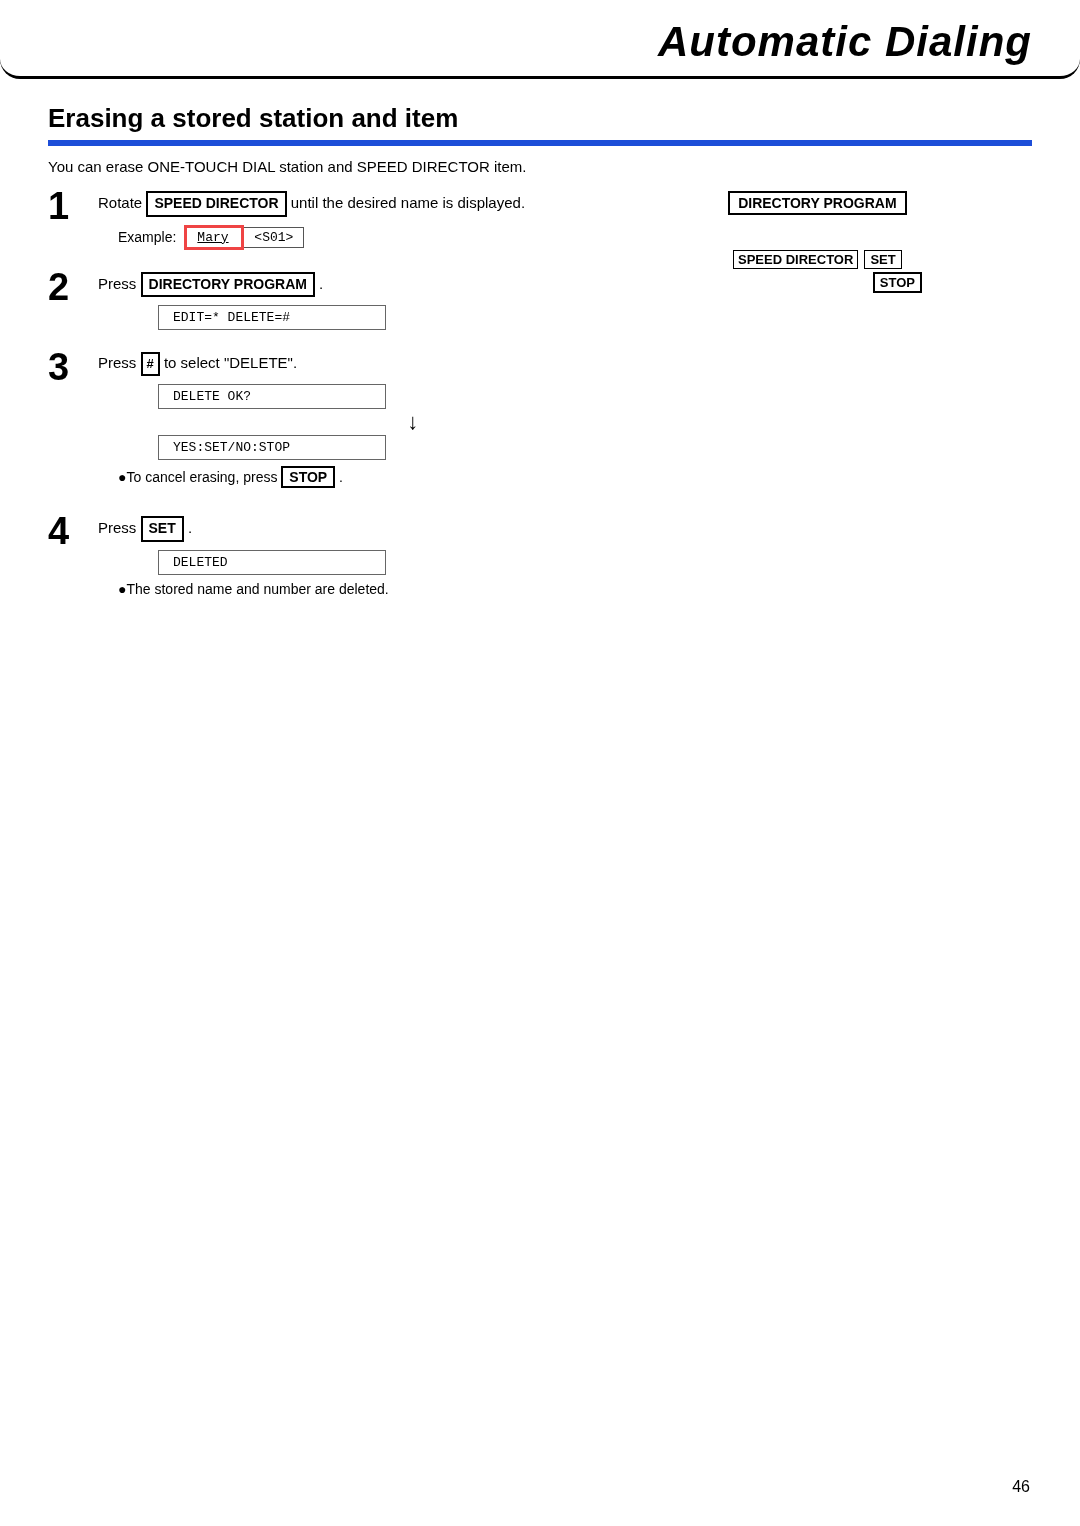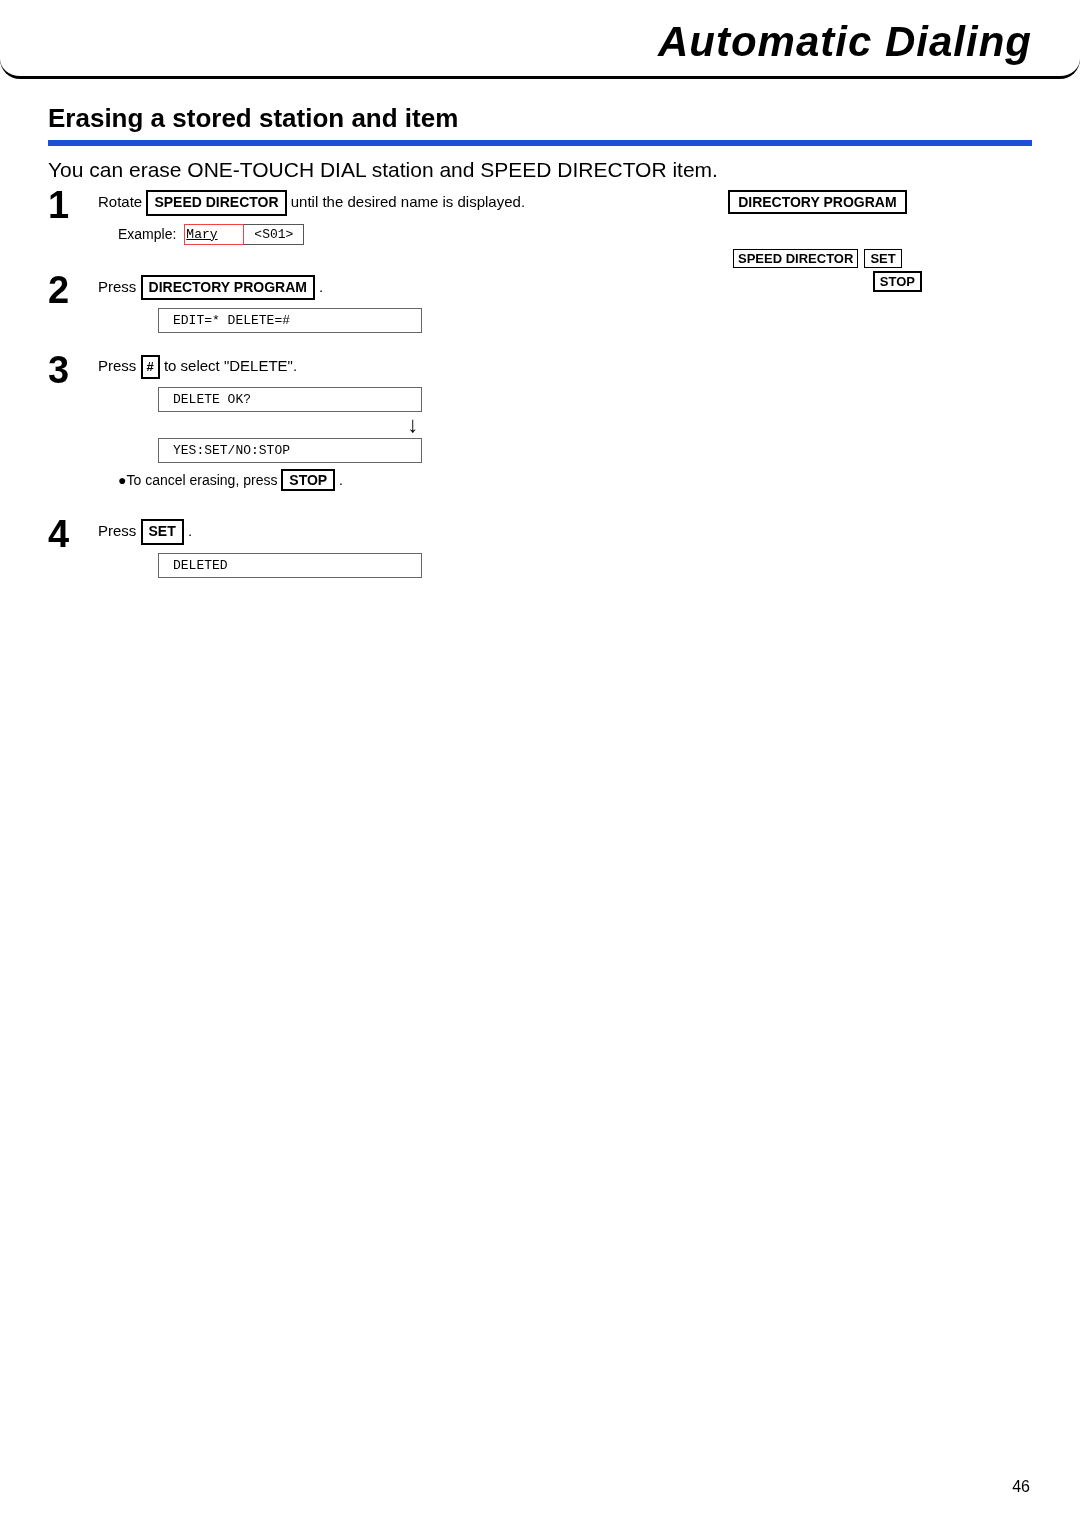--- a/index.html
+++ b/index.html
@@ -35,22 +35,22 @@
     
     .section-title {
       font-size: 26px;
       font-weight: bold;
       border-bottom: 6px solid #1d4ed8;
       padding-bottom: 6px;
       margin-bottom: 12px;
     }
 
     .intro-text {
-      font-size: 21px;
-      margin-bottom: 8px;
+      font-size: 15px;
+      margin-bottom: 16px;
     }
 
     
     .two-col {
       display: flex;
       gap: 30px;
       align-items: flex-start;
     }
 
     .left-col {
@@ -110,38 +110,37 @@
     }
 
     .display-box-wide {
       display: block;
       border: 1px solid #666;
       padding: 4px 14px;
       font-family: 'Courier New', monospace;
       font-size: 13px;
       background: #fff;
       margin-left: 60px;
-      width: 264px;
+      width: 228px;
     }
 
     .example-row {
       display: flex;
       align-items: center;
-      margin-bottom: 8px;
       margin-left: 20px;
     }
 
     .example-label {
       font-size: 14px;
       margin-right: 8px;
     }
 
     .example-display {
-      border: 1px solid #ef4444;
-      padding: 2px 1px;
+      border: 3px solid #ef4444;
+      padding: 2px 10px;
       font-family: 'Courier New', monospace;
       font-size: 13px;
       min-width: 60px;
       text-decoration: underline;
     }
 
     .example-display2 {
       border: 1px solid #555;
       padding: 2px 10px;
       font-family: 'Courier New', monospace;
@@ -271,20 +270,21 @@
         </div>
       </div>
 
       <div class="step">
         <div class="step-number">4</div>
         <div class="step-content">
           <div class="step-text">
             Press <span class="key-box">SET</span> .
           </div>
           <div class="display-box-wide">DELETED</div>
+          <div class="bullet-note">●The stored name and number are deleted.</div>
         </div>
       </div>
 
     </div>
 
     <div class="right-col">
 
       <div class="dir-prog-row">
         <span class="dir-prog-box">DIRECTORY PROGRAM</span>
       </div>

